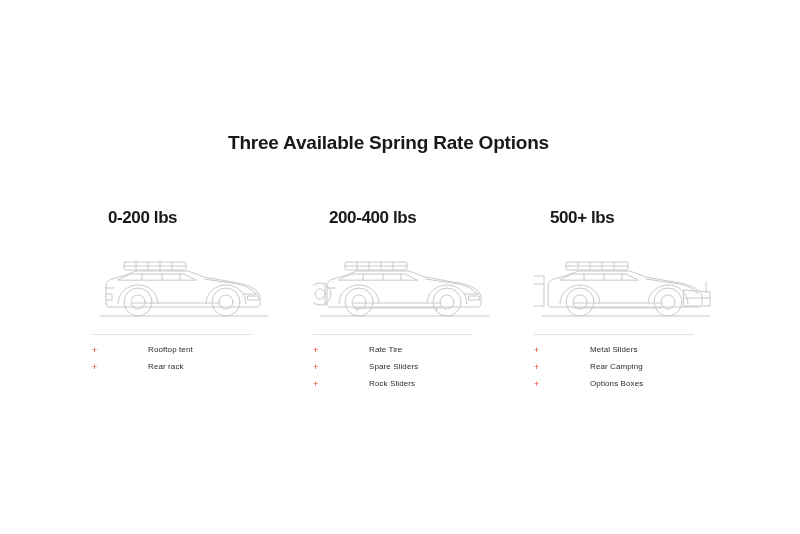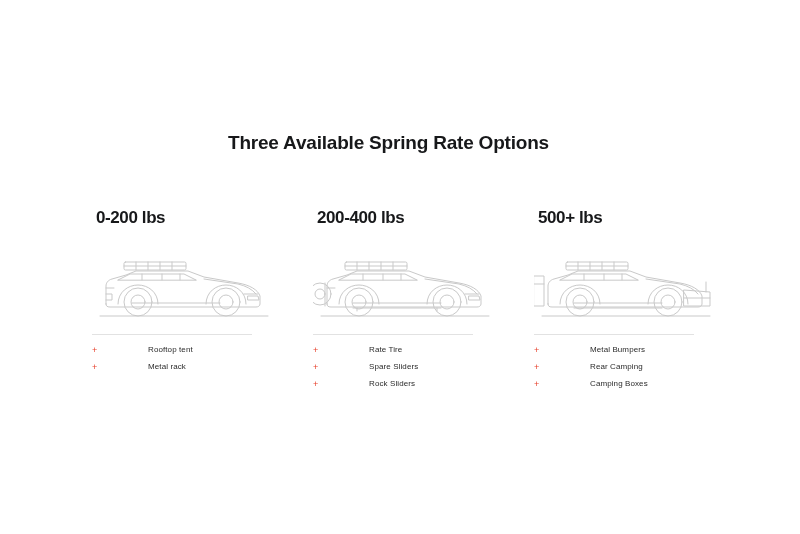--- a/index.html
+++ b/index.html
@@ -39,21 +39,21 @@
     justify-content: space-between;
   }
   .col {
     width: 188px;
   }
   .col-title {
     font-size: 17px;
     font-weight: bold;
     letter-spacing: -0.4px;
     color: #17181a;
-    margin: 0 0 12px 4px;
+    margin: 0 0 12px 16px;
     height: 22px;
   }
   .vehicle {
     height: 86px;
     width: 188px;
     position: relative;
   }
   .vehicle svg {
     display: block;
   }
@@ -142,21 +142,21 @@
         </svg>
       </div>
       <div class="divider"></div>
       <ul class="features">
         <li class="feature">
           <span class="plus">+</span>
           <span class="feature-label">Rooftop tent</span>
         </li>
         <li class="feature">
           <span class="plus">+</span>
-          <span class="feature-label">Metal rack</span>
+          <span class="feature-label">Rear rack</span>
         </li>
       </ul>
     </div>
 
     <div class="col c2">
       <div class="col-title">200-400 lbs</div>
       <div class="vehicle">
         <svg width="188" height="86" viewBox="0 0 188 86" fill="none" stroke="#c9c9c9" stroke-width="1" stroke-linejoin="round" stroke-linecap="round">
           <rect x="32" y="20" width="62" height="8" rx="1.5"></rect>
           <line x1="32" y1="24" x2="94" y2="24"></line>
@@ -239,27 +239,27 @@
           <path d="M0 42 L10 42"></path>
 
           <path d="M40 66 L128 66"></path>
           <line x1="8" y1="74" x2="176" y2="74"></line>
         </svg>
       </div>
       <div class="divider"></div>
       <ul class="features">
         <li class="feature">
           <span class="plus">+</span>
-          <span class="feature-label">Metal Bumpers</span>
+          <span class="feature-label">Metal Sliders</span>
         </li>
         <li class="feature">
           <span class="plus">+</span>
           <span class="feature-label">Rear Camping</span>
         </li>
         <li class="feature">
           <span class="plus">+</span>
-          <span class="feature-label">Camping Boxes</span>
+          <span class="feature-label">Options Boxes</span>
         </li>
       </ul>
     </div>
 
   </div>
 </div>
 
 </body></html>

